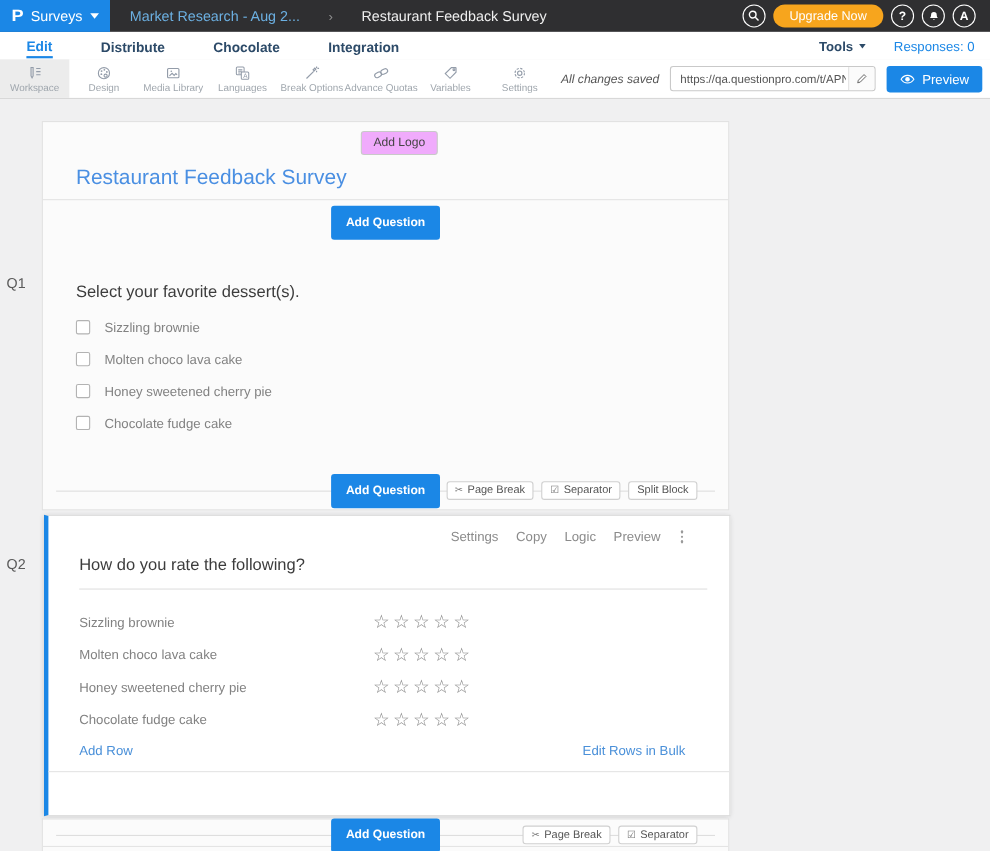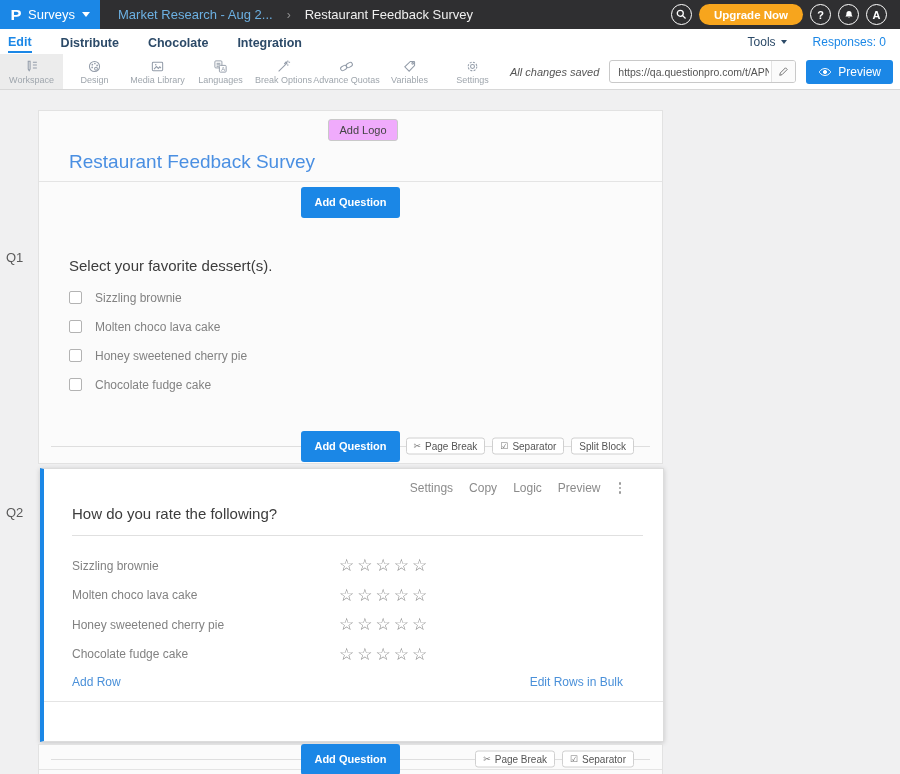--- a/index.html
+++ b/index.html
@@ -6,34 +6,34 @@
   html,body { width:900px; height:774px; }
   body { font-family:"Liberation Sans", sans-serif; background:#f0f0f1; overflow:hidden; }
   button { font-family:inherit; cursor:pointer; }
 
   
   .topbar { height:29px; background:#2f2f31; display:flex; align-items:center; }
   .logo-sec { width:100px; height:29px; background:#1b87e6; display:flex; align-items:center; gap:7px; padding-left:11px; flex:none; }
   .logo-p { color:#fff; font-weight:bold; font-size:15px; transform:scaleX(1.1); }
   .product-label { color:#fff; font-size:13px; }
   .caret-down { width:0; height:0; border-left:4px solid transparent; border-right:4px solid transparent; border-top:5px solid #fff; }
-  .breadcrumb { display:flex; align-items:center; gap:14px; margin-left:18px; font-size:13px; white-space:nowrap; }
+  .breadcrumb { display:flex; align-items:center; gap:26px; margin-left:18px; font-size:13px; white-space:nowrap; }
   .bc-folder { color:#6cb0e2; }
   .bc-sep { color:#909090; font-size:12px; }
   .bc-current { color:#efefef; }
   .top-right { margin-left:auto; display:flex; align-items:center; gap:7px; padding-right:13px; }
   .tcirc { width:21px; height:21px; border:1.5px solid #fff; border-radius:50%; display:flex; align-items:center; justify-content:center; color:#fff; font-size:11px; font-weight:bold; background:transparent; flex:none; }
-  .upgrade-btn { background:#f7a51d; color:#fff; font-size:11.5px; font-weight:bold; border:none; border-radius:11px; height:21px; padding:0 15px; }
-
-  
-  .tabbar { height:25px; background:#fff; display:flex; align-items:center; padding:0 14px 0 8px; }
+  .upgrade-btn { background:#f7a51d; color:#fff; font-size:11.5px; font-weight:normal; border:none; border-radius:11px; height:21px; padding:0 15px; }
+
+  
+  .tabbar { height:25px; background:#fff; display:flex; align-items:center; padding:0 14px 0 24px;gap:15px; }
   .tab { font-size:12.5px; font-weight:bold; color:#2c4a68; margin-right:29px; padding:4px 0 2px; background:none; border:none; }
   .tab.active { color:#1b87e6; border-bottom:2px solid #1b87e6; }
   .tab-right { margin-left:auto; display:flex; align-items:center; gap:26px; }
-  .tools-btn { font-size:12px; font-weight:normal; color:#2c4a68; background:none; border:none; display:flex; align-items:center; gap:5px; }
+  .tools-btn { font-size:12px; font-weight:bold; color:#2c4a68; background:none; border:none; display:flex; align-items:center; gap:5px; }
   .caret-dk { width:0; height:0; border-left:3.5px solid transparent; border-right:3.5px solid transparent; border-top:4.5px solid #2c4a68; }
   .responses { font-size:12px; color:#1b87e6; }
 
   
   .toolbar { height:36px; background:#fff; border-bottom:1px solid #d8d8d8; display:flex; align-items:stretch; }
   .tool-item { width:63px; display:flex; flex-direction:column; align-items:center; justify-content:center; gap:1px; background:none; border:none; color:#939ca9; }
   .tool-item.active { background:#ececec; }
   .tool-label { font-size:9px; color:#9fa6ad; white-space:nowrap; }
   .toolbar-right { margin-left:auto; display:flex; align-items:center; gap:10px; padding-right:7px; }
   .saved-status { font-style:italic; font-size:11px; color:#555; white-space:nowrap; }

